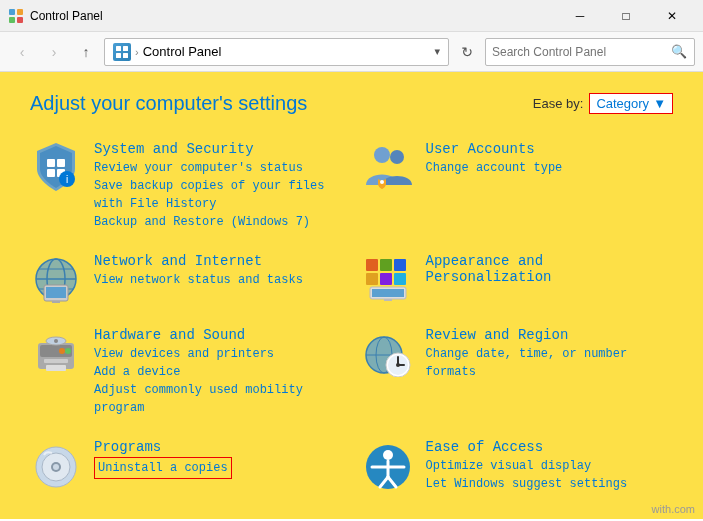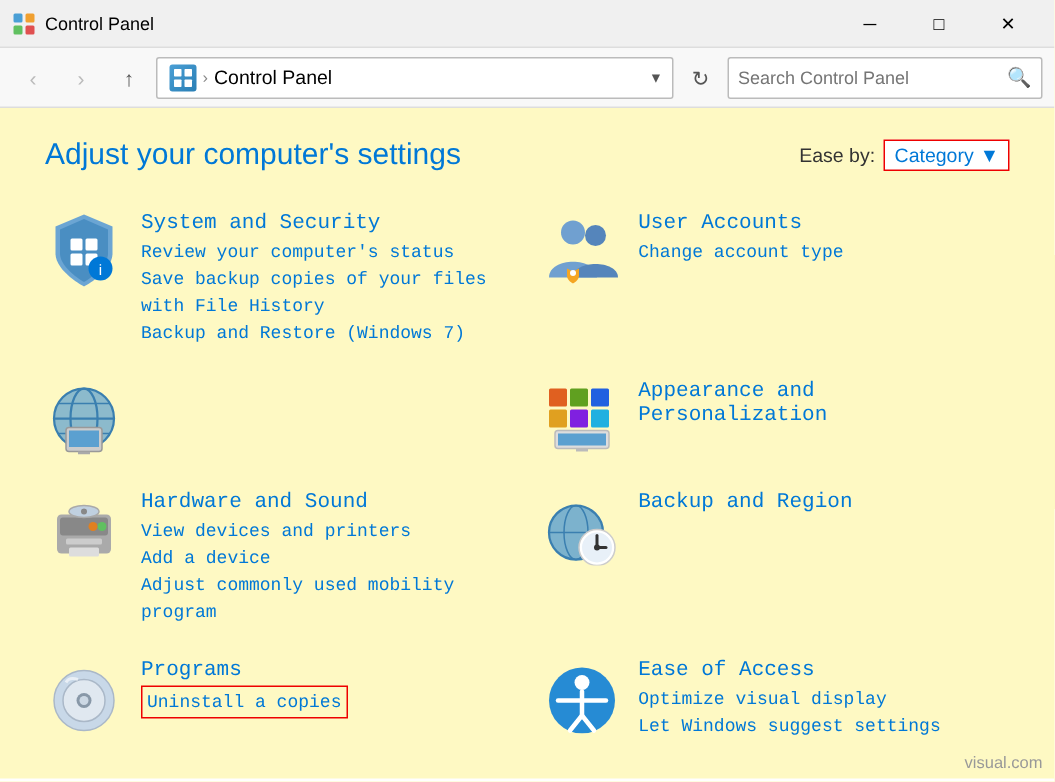--- a/index.html
+++ b/index.html
@@ -87,21 +87,21 @@
     }
     .search-input {
       flex: 1; border: none; outline: none;
       font-size: 12px; color: #777; background: transparent;
     }
     .search-icon-el { font-size: 13px; color: #555; }
 
     
     .main-content {
       padding: 20px 30px;
-      background: #fef9c3;
+      background: #fde047;
     }
 
     
     .header-row {
       display: flex;
       align-items: center;
       justify-content: space-between;
       margin-bottom: 20px;
     }
     .page-heading {
@@ -293,20 +293,24 @@
           <line x1="6" y1="24" x2="46" y2="24" stroke="#3a7fb0" stroke-width="1.5"></line>
           <line x1="9" y1="14" x2="43" y2="14" stroke="#3a7fb0" stroke-width="1"></line>
           <line x1="9" y1="34" x2="43" y2="34" stroke="#3a7fb0" stroke-width="1"></line>
           <circle cx="26" cy="24" r="20" fill="none" stroke="#3a7fb0" stroke-width="1.5"></circle>
 
           <rect x="14" y="30" width="24" height="16" rx="2" fill="#ccc" stroke="#999" stroke-width="1"></rect>
           <rect x="16" y="32" width="20" height="11" fill="#5ba0d0"></rect>
           <rect x="22" y="46" width="8" height="2" fill="#aaa"></rect>
         </svg>
       </div>
+      <div class="cat-text">
+        <span class="cat-title">Network and Internet</span>
+        <span class="cat-subtitle">View network status and tasks</span>
+      </div>
     </div>
 
     <div class="category-item">
       <div class="cat-icon">
         <svg width="52" height="48" viewBox="0 0 52 48">
 
           <rect x="4" y="4" width="12" height="12" fill="#e06020" rx="1"></rect>
           <rect x="18" y="4" width="12" height="12" fill="#60a020" rx="1"></rect>
           <rect x="32" y="4" width="12" height="12" fill="#2060e0" rx="1"></rect>
           <rect x="4" y="18" width="12" height="12" fill="#e0a020" rx="1"></rect>
@@ -358,21 +362,22 @@
 
           <circle cx="36" cy="36" r="12" fill="white" stroke="#ccc" stroke-width="1"></circle>
           <circle cx="36" cy="36" r="10" fill="#e8f0f8"></circle>
 
           <line x1="36" y1="36" x2="36" y2="28" stroke="#333" stroke-width="2" stroke-linecap="round"></line>
           <line x1="36" y1="36" x2="42" y2="36" stroke="#333" stroke-width="2" stroke-linecap="round"></line>
           <circle cx="36" cy="36" r="2" fill="#333"></circle>
         </svg>
       </div>
       <div class="cat-text">
-        <span class="cat-title">Backup and Region</span>
+        <span class="cat-title">Review and Region</span>
+        <span class="cat-subtitle">Change date, time, or number formats</span>
       </div>
     </div>
 
     <div class="category-item">
       <div class="cat-icon">
         <svg width="52" height="48" viewBox="0 0 52 48">
 
           <circle cx="26" cy="26" r="20" fill="#c8d8e8" stroke="#aab8c8" stroke-width="1"></circle>
           <circle cx="26" cy="26" r="14" fill="#e0e8f0" stroke="#aab8c8" stroke-width="1"></circle>
           <circle cx="26" cy="26" r="5" fill="#8898a8"></circle>
@@ -406,13 +411,13 @@
       <div class="cat-text">
         <span class="cat-title">Ease of Access</span>
         <span class="cat-subtitle">Optimize visual display</span>
         <span class="cat-subtitle">Let Windows suggest settings</span>
       </div>
     </div>
 
   </div>
 </div>
 
-<div class="watermark">visual.com</div>
+<div class="watermark">with.com</div>
 
 </body></html>

